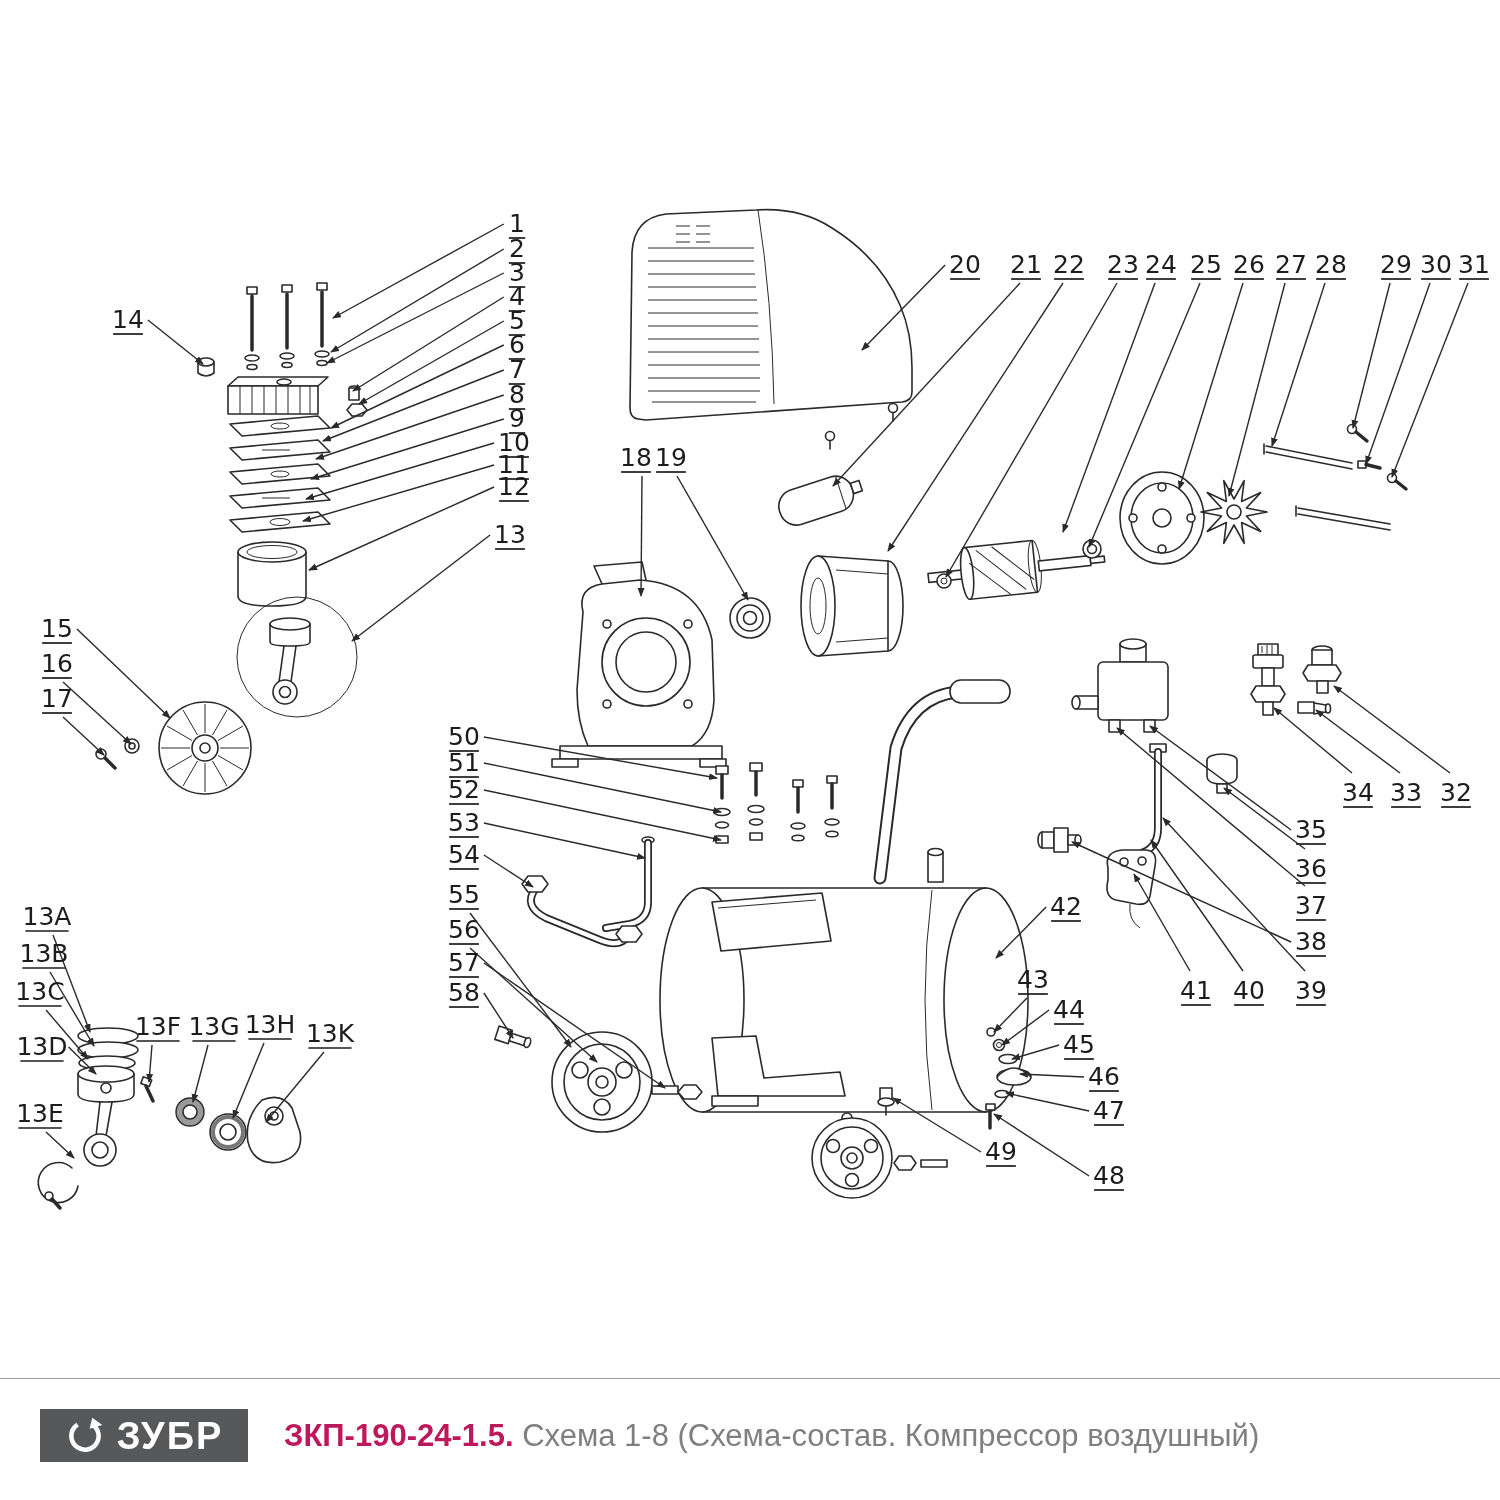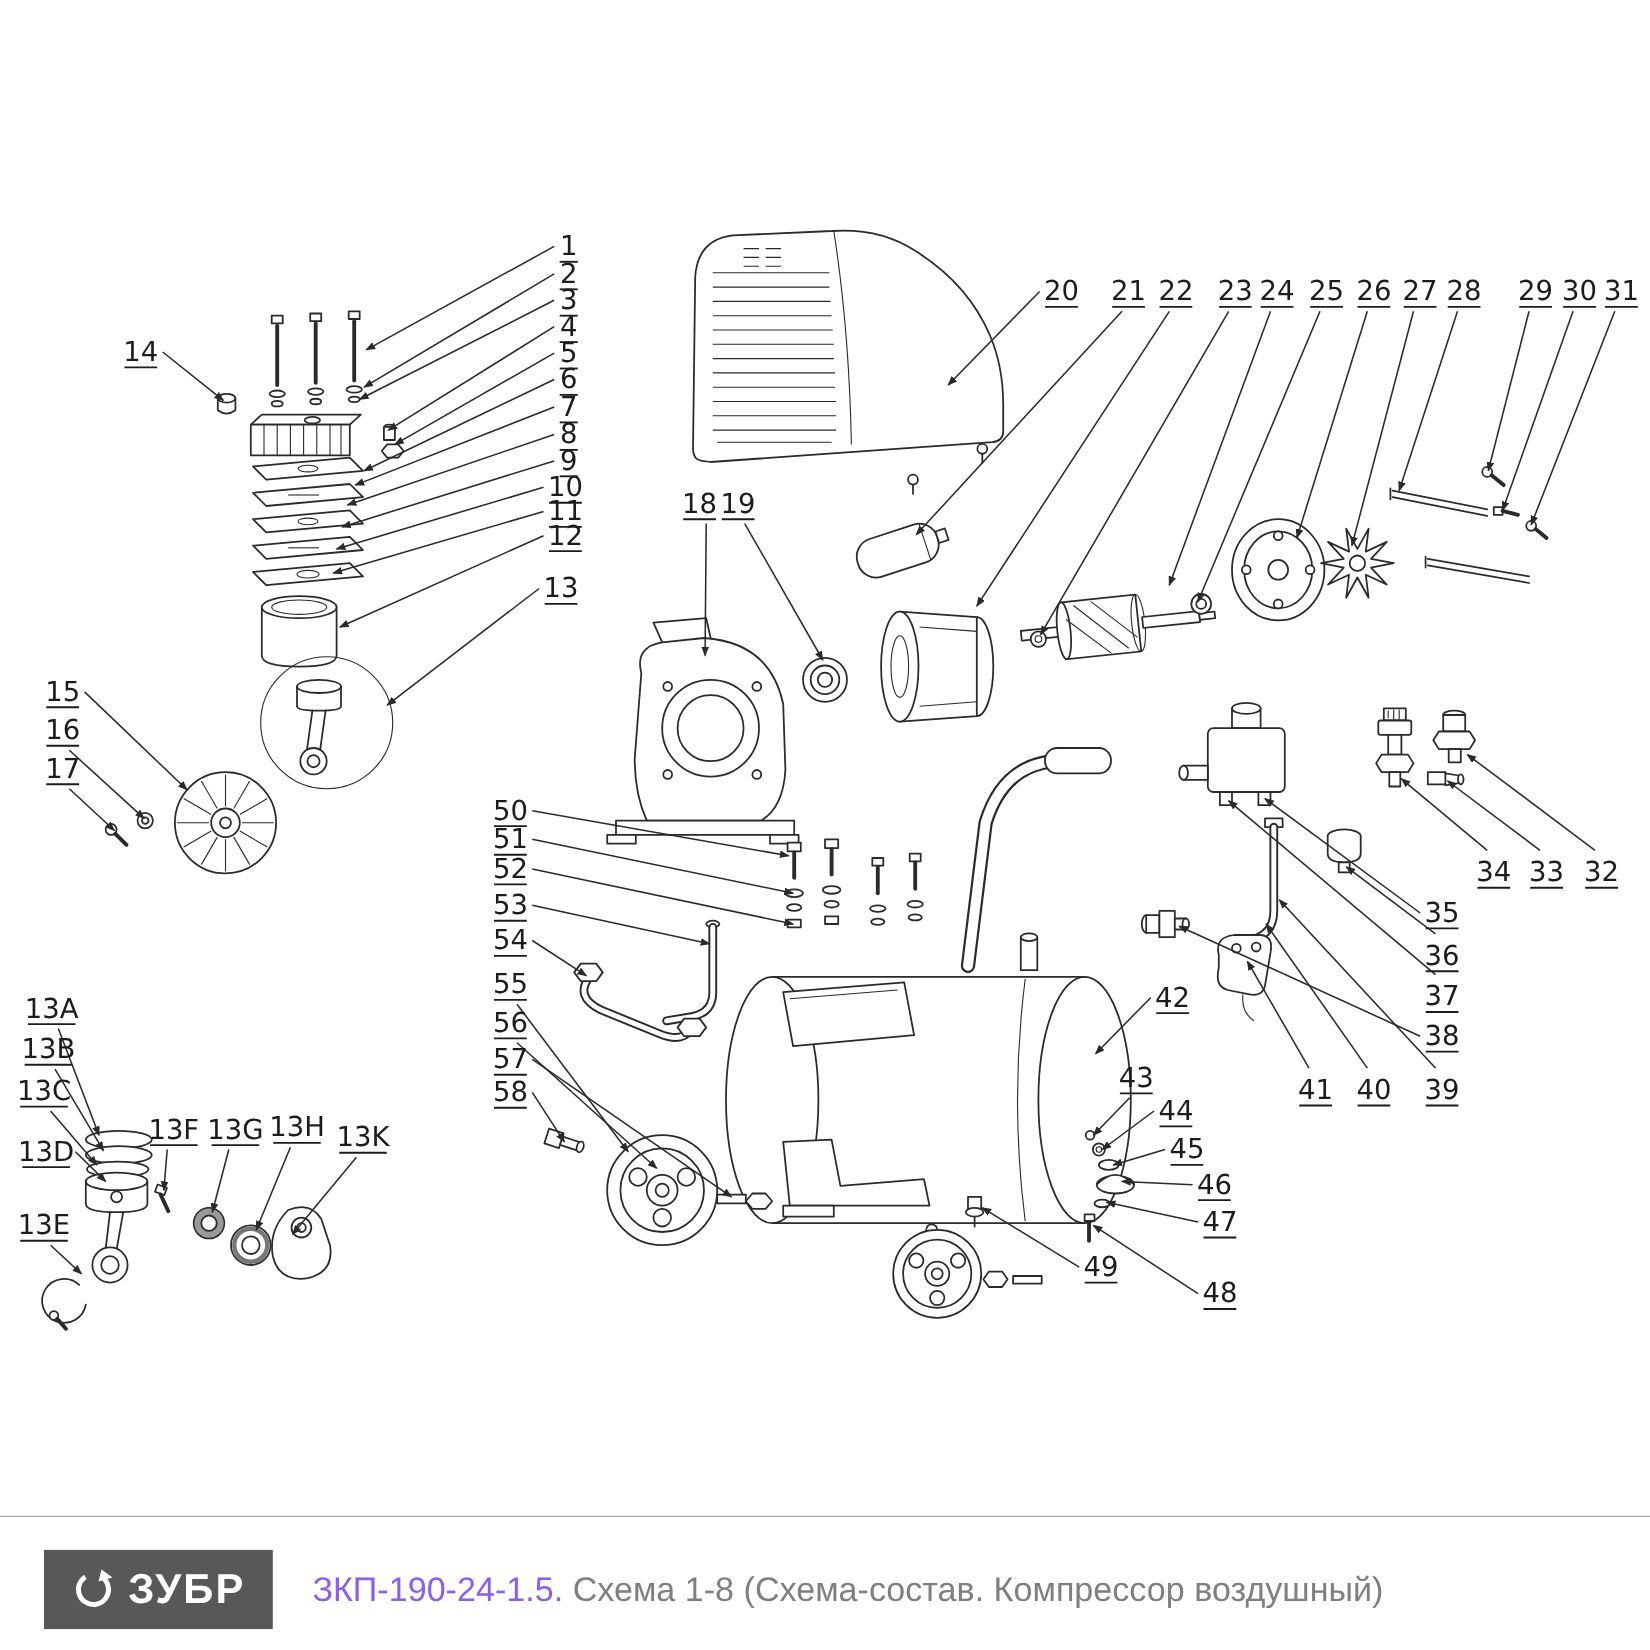--- a/index.html
+++ b/index.html
@@ -14,25 +14,25 @@
   .thin{fill:none;stroke:#2a2a2a;stroke-width:1;}
   .bolt{stroke:#2a2a2a;stroke-width:3.5;stroke-linecap:round;fill:none;}
   .tube-o{fill:none;stroke:#2a2a2a;stroke-width:13;stroke-linecap:round;}
   .tube-i{fill:none;stroke:#fff;stroke-width:9;stroke-linecap:round;}
   .tube-o2{fill:none;stroke:#2a2a2a;stroke-width:8;stroke-linecap:round;}
   .tube-i2{fill:none;stroke:#fff;stroke-width:4.5;stroke-linecap:round;}
   .dk{fill:#9a9a9a;stroke:#2a2a2a;stroke-width:1.4;}
 
   .footer{position:absolute;left:0;top:1378px;width:1500px;height:122px;border-top:1px solid #9a9a9a;}
   .footer-inner{display:flex;align-items:center;gap:36px;padding:30px 0 0 40px;}
-  .logo{background:#57585a;color:#fff;width:208px;height:72px;display:flex;align-items:center;
+  .logo{background:#57585a;color:#fff;width:208px;height:53px;display:flex;align-items:center;
         justify-content:center;gap:12px;flex:0 0 auto;}
   .logo-text{font-weight:bold;font-size:38px;letter-spacing:2px;line-height:1;}
   .titleline{font-size:31px;color:#1d1d1d;white-space:nowrap;}
-  .model{font-weight:normal;color:#8b5cf6;}
+  .model{font-weight:bold;color:#be185d;}
   .subtitle{color:#7f7f7f;}
 </style>
 </head>
 <body>
 
 <div id="stage">
 
 <svg id="diagram" width="1500" height="1378" viewBox="0 0 1500 1378" xmlns="http://www.w3.org/2000/svg">
   <defs>
     <marker id="arr" markerWidth="10" markerHeight="8" refX="8" refY="3.5" orient="auto" markerUnits="userSpaceOnUse">

